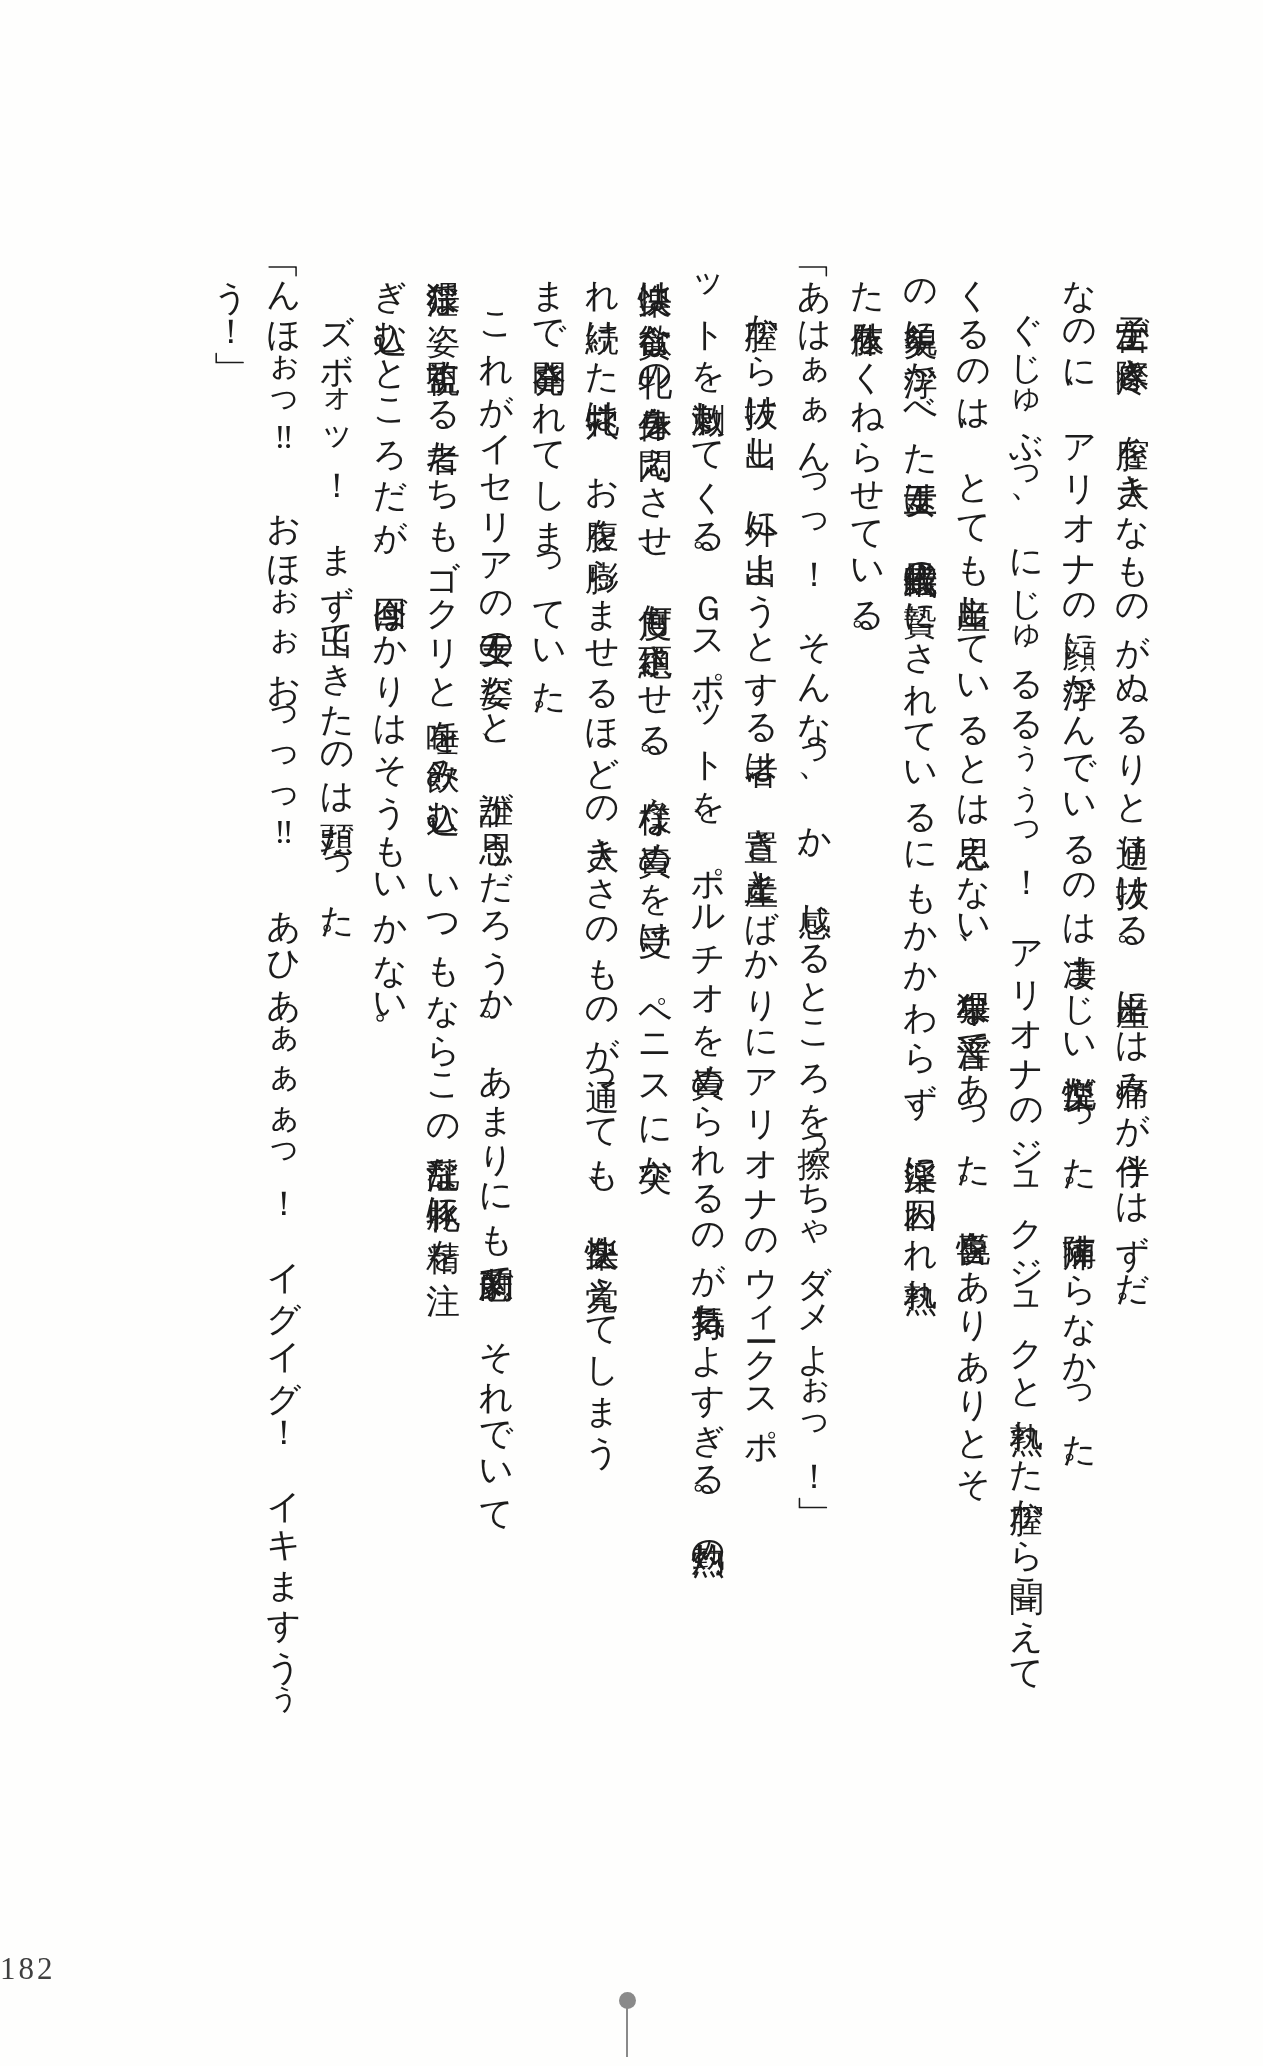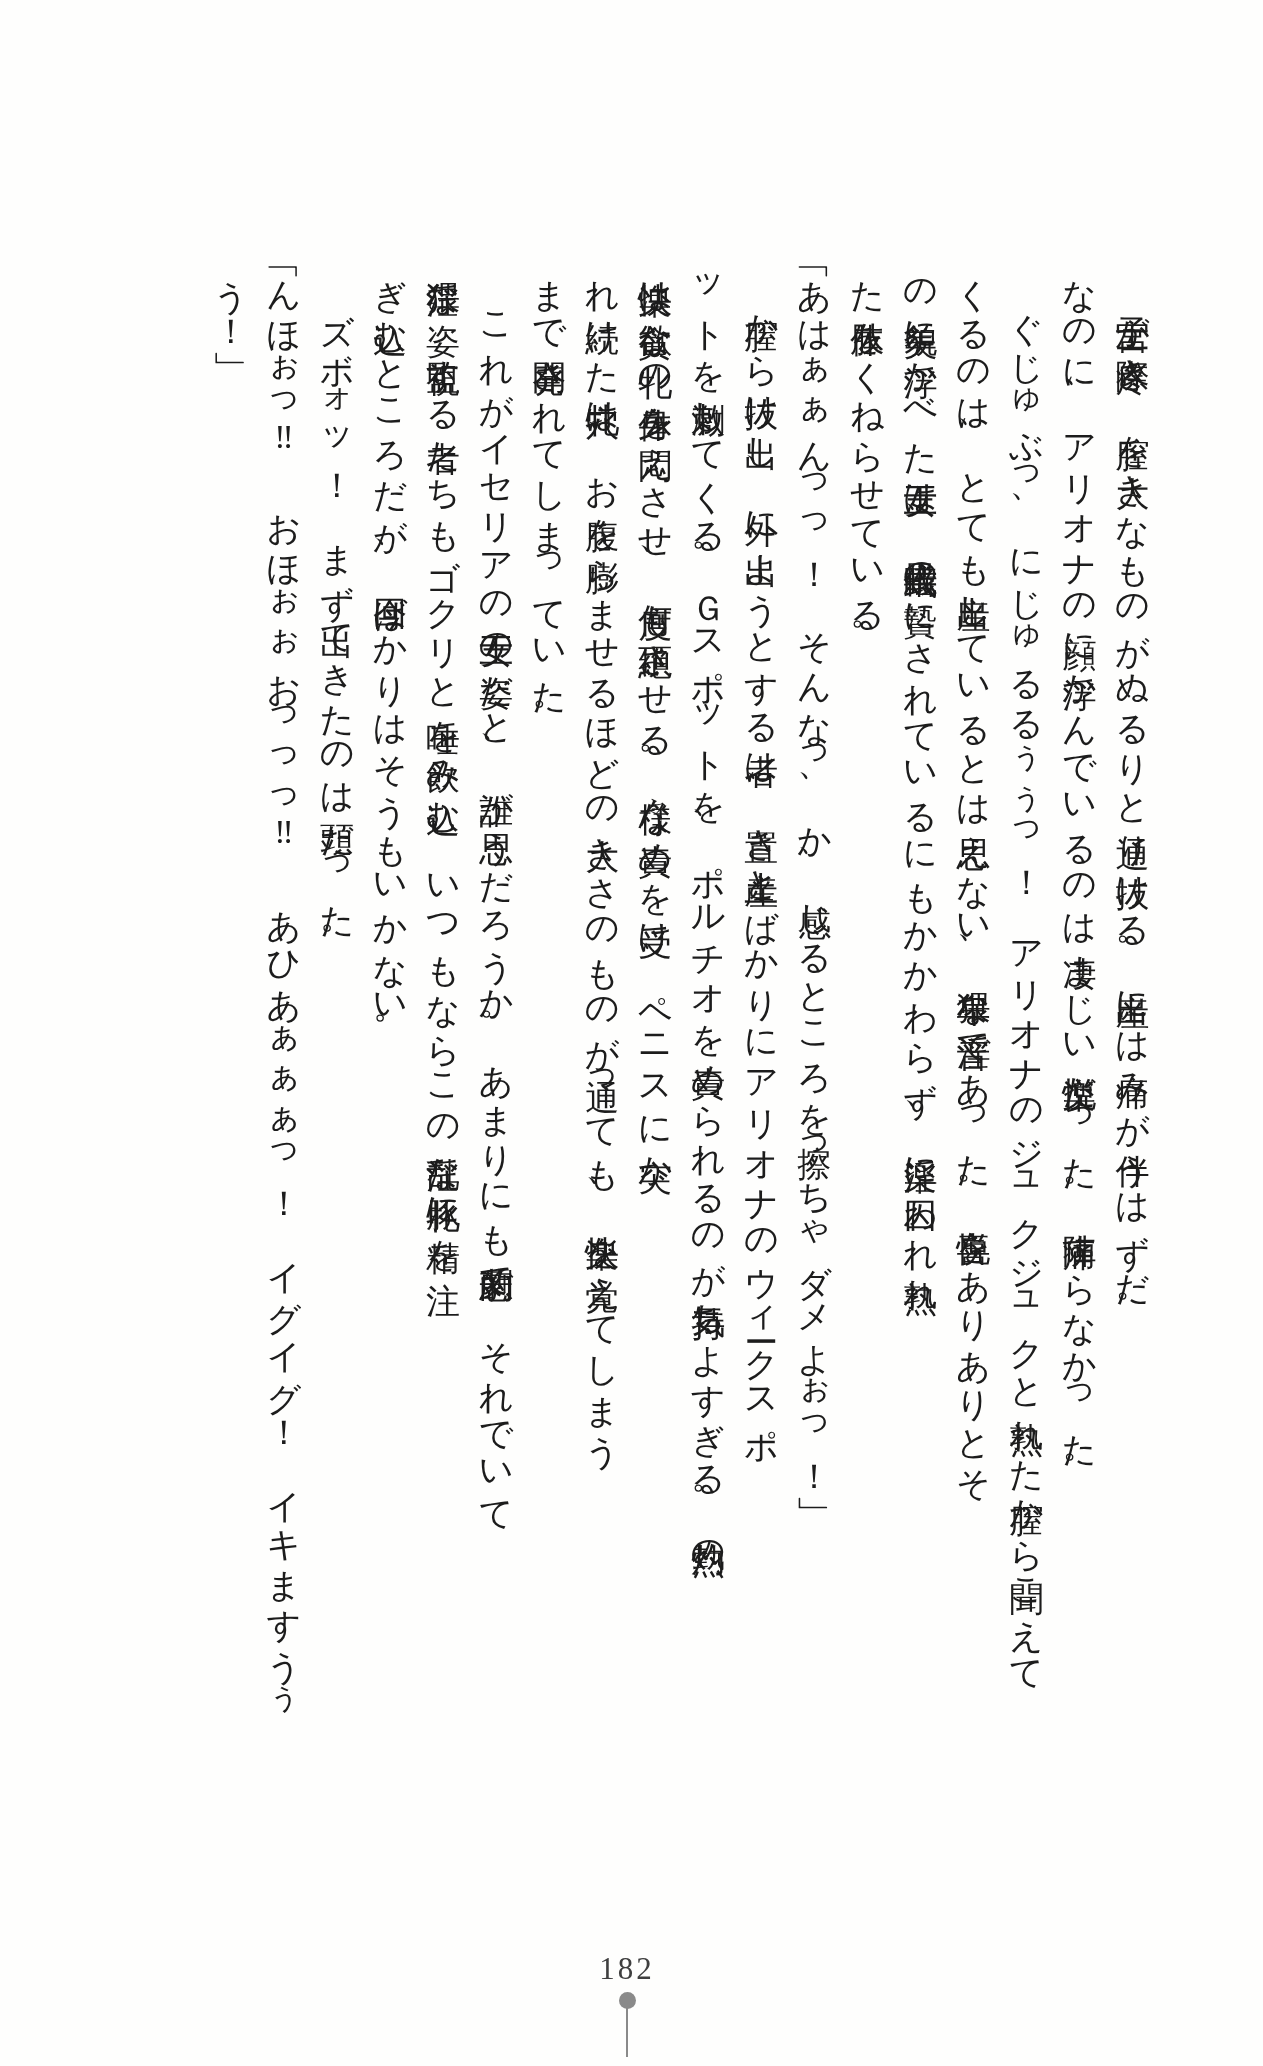--- a/index.html
+++ b/index.html
@@ -33,21 +33,21 @@
   .tline.indent {
     text-indent: 1em;
   }
   
   .footer {
     position: absolute;
     left: 0;
     right: 0;
     bottom: 0;
     height: 110px;
-    text-align: center;
+    text-align: left;
   }
   .page-number {
     position: absolute;
     left: 0;
     right: 9px;
     top: -5px;
     font-size: 31px;
     letter-spacing: 3px;
     color: var(--pagenum, #3f3f3f);
     font-family: "Liberation Serif", "DejaVu Serif", serif;

